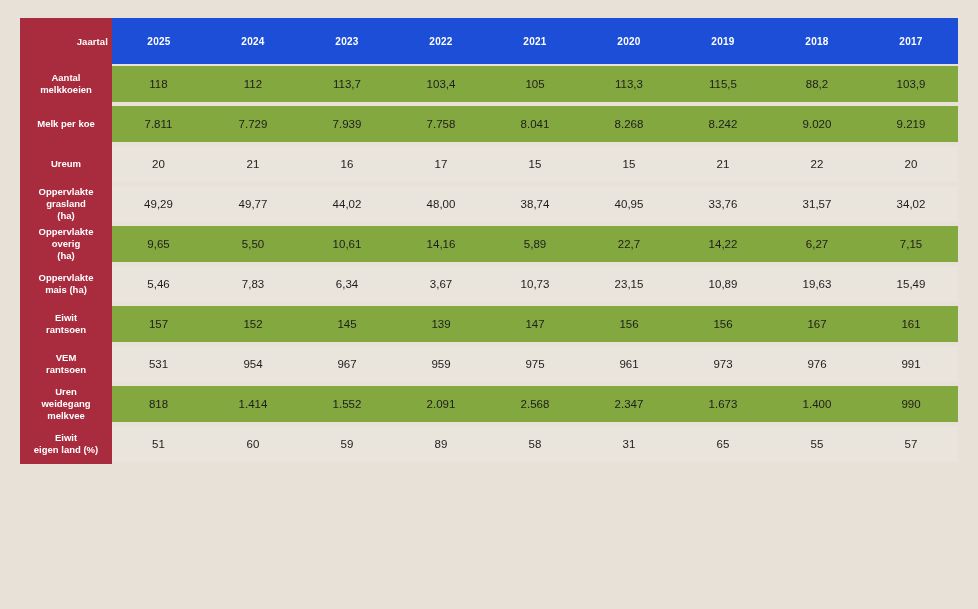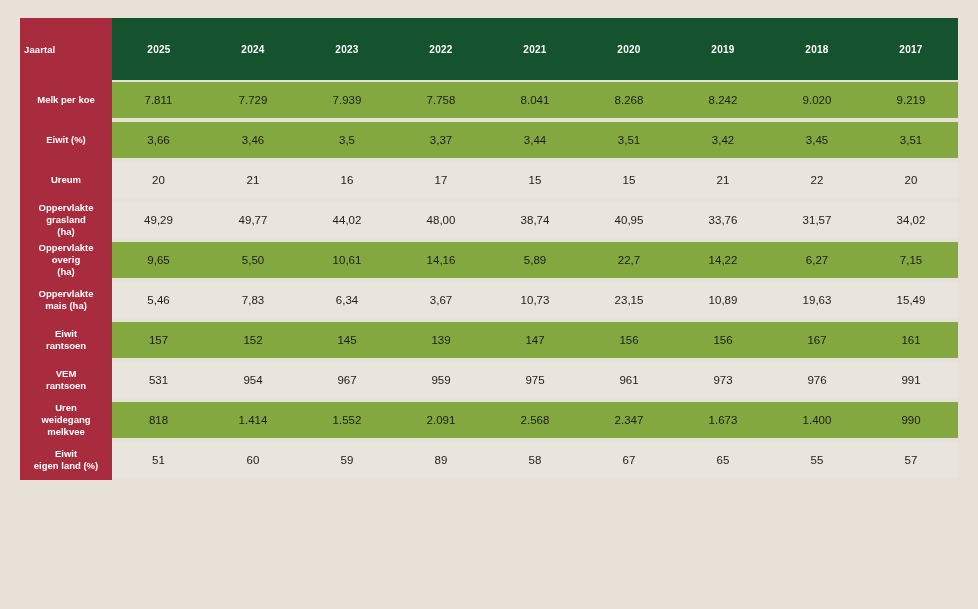--- a/index.html
+++ b/index.html
@@ -29,27 +29,27 @@
   table.data-table col.label-col { width: 92px; }
   table.data-table col.year-col  { width: 94px; }
 
   
   tr.header-row th.corner-cell {
     background: #a82b3e;
     color: #ffffff;
     font-size: 9.5px;
     font-weight: bold;
     height: 30px;
-    text-align: left;
-    vertical-align: middle;
-    padding: 16px 4px;
+    text-align: right;
+    vertical-align: middle;
+    padding: 8px 4px;
     letter-spacing: 0.1px;
   }
   tr.header-row th.year-cell {
-    background: #14532d;
+    background: #1d4ed8;
     color: #ffffff;
     font-size: 10px;
     font-weight: bold;
     height: 30px;
     text-align: center;
     vertical-align: middle;
     letter-spacing: 0.3px;
   }
 
   
@@ -107,43 +107,43 @@
         <th class="year-cell">2022</th>
         <th class="year-cell">2021</th>
         <th class="year-cell">2020</th>
         <th class="year-cell">2019</th>
         <th class="year-cell">2018</th>
         <th class="year-cell">2017</th>
       </tr>
     </thead>
     <tbody id="table-body">
         <tr class="band-green">
+          <td class="row-label">Aantal<br>melkkoeien</td>
+          <td class="value-cell first-value">118</td>
+          <td class="value-cell">112</td>
+          <td class="value-cell">113,7</td>
+          <td class="value-cell">103,4</td>
+          <td class="value-cell">105</td>
+          <td class="value-cell">113,3</td>
+          <td class="value-cell">115,5</td>
+          <td class="value-cell">88,2</td>
+          <td class="value-cell">103,9</td>
+        </tr>
+        <tr class="band-green">
           <td class="row-label">Melk per koe</td>
           <td class="value-cell first-value">7.811</td>
           <td class="value-cell">7.729</td>
           <td class="value-cell">7.939</td>
           <td class="value-cell">7.758</td>
           <td class="value-cell">8.041</td>
           <td class="value-cell">8.268</td>
           <td class="value-cell">8.242</td>
           <td class="value-cell">9.020</td>
           <td class="value-cell">9.219</td>
         </tr>
-        <tr class="band-green">
-          <td class="row-label">Eiwit (%)</td>
-          <td class="value-cell first-value">3,66</td>
-          <td class="value-cell">3,46</td>
-          <td class="value-cell">3,5</td>
-          <td class="value-cell">3,37</td>
-          <td class="value-cell">3,44</td>
-          <td class="value-cell">3,51</td>
-          <td class="value-cell">3,42</td>
-          <td class="value-cell">3,45</td>
-          <td class="value-cell">3,51</td>
-        </tr>
         <tr class="band-light">
           <td class="row-label">Ureum</td>
           <td class="value-cell first-value">20</td>
           <td class="value-cell">21</td>
           <td class="value-cell">16</td>
           <td class="value-cell">17</td>
           <td class="value-cell">15</td>
           <td class="value-cell">15</td>
           <td class="value-cell">21</td>
           <td class="value-cell">22</td>
@@ -221,20 +221,20 @@
           <td class="value-cell">1.400</td>
           <td class="value-cell">990</td>
         </tr>
         <tr class="band-light">
           <td class="row-label">Eiwit<br>eigen land (%)</td>
           <td class="value-cell first-value">51</td>
           <td class="value-cell">60</td>
           <td class="value-cell">59</td>
           <td class="value-cell">89</td>
           <td class="value-cell">58</td>
-          <td class="value-cell">67</td>
+          <td class="value-cell">31</td>
           <td class="value-cell">65</td>
           <td class="value-cell">55</td>
           <td class="value-cell">57</td>
         </tr>
       </tbody>
   </table>
 </div>
 
 </body></html>

